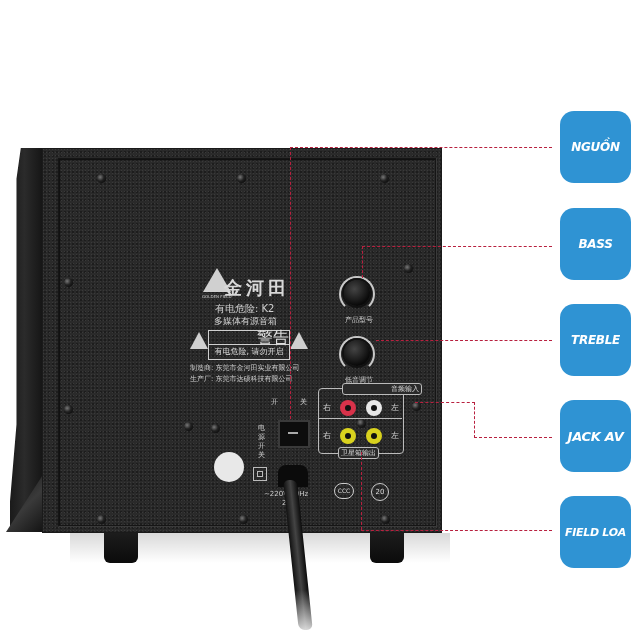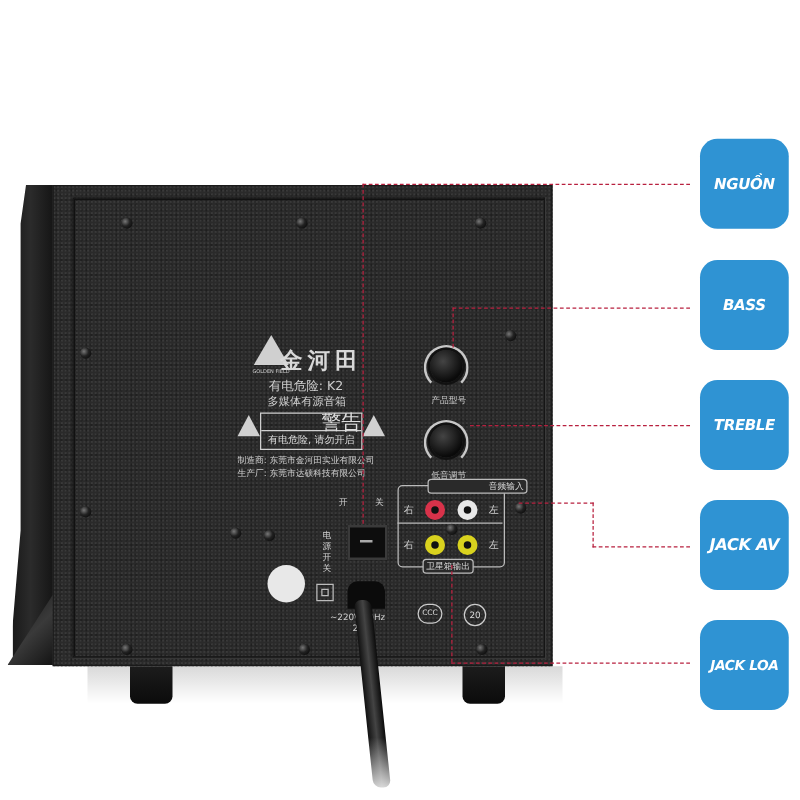--- a/index.html
+++ b/index.html
@@ -170,13 +170,13 @@
 <div class="abs dash-v" style="left:474px;top:402px;height:36px;"></div>
 <div class="abs dash-h" style="left:474px;top:437px;width:78px;"></div>
 
 <div class="abs dash-v" style="left:361px;top:452px;height:78px;"></div>
 <div class="abs dash-h" style="left:361px;top:530px;width:191px;"></div>
 
 <div class="abs badge" style="top:111px;">NGUỒN</div>
 <div class="abs badge" style="top:208px;">BASS</div>
 <div class="abs badge" style="top:304px;">TREBLE</div>
 <div class="abs badge" style="top:400px;font-size:13px;">JACK AV</div>
-<div class="abs badge" style="top:496px;font-size:11px;">JACK LOA</div>
+<div class="abs badge" style="top:496px;font-size:11px;">FIELD LOA</div>
 
 </body></html>

